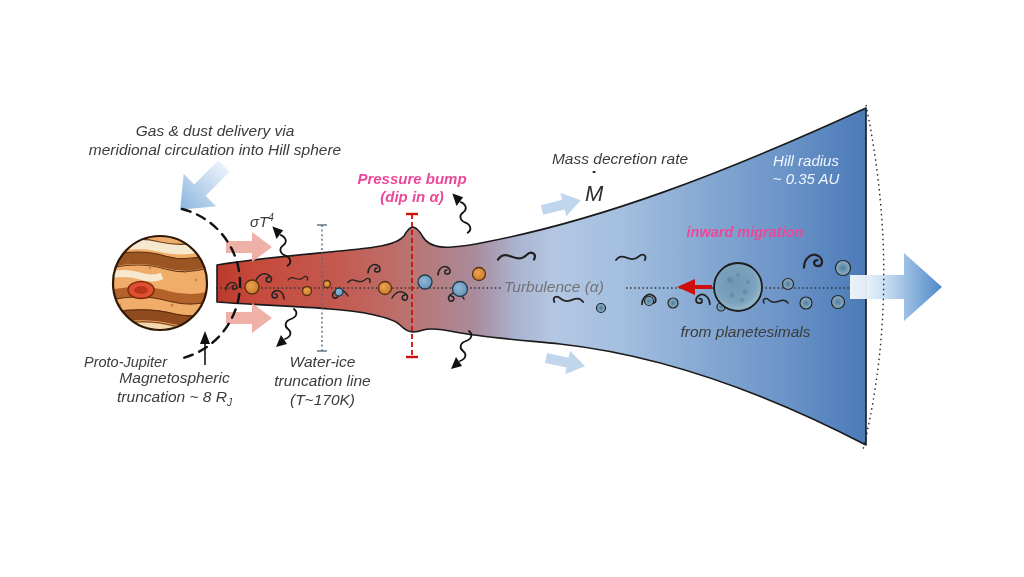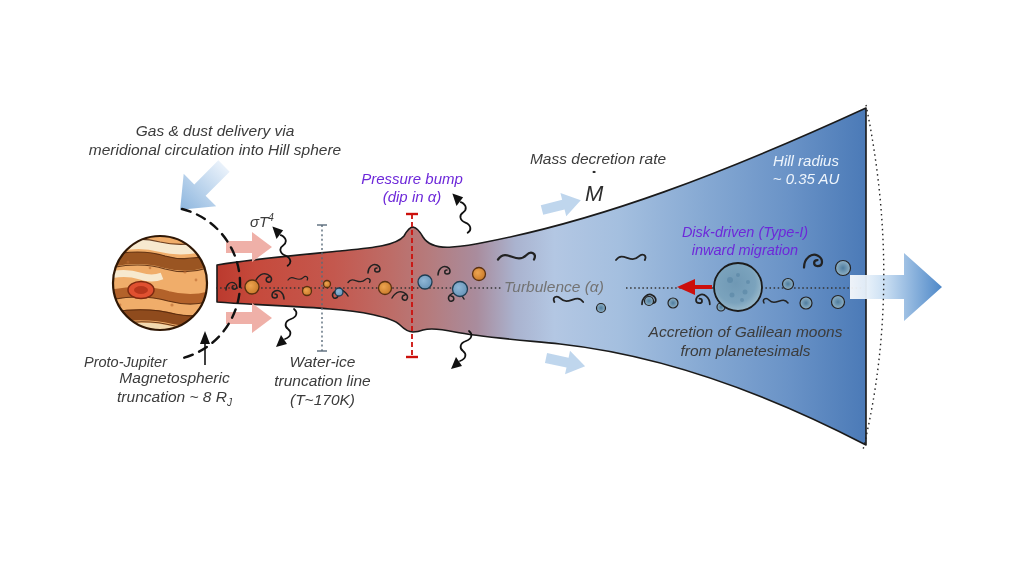--- a/index.html
+++ b/index.html
@@ -2,21 +2,21 @@
 <html><head>
 <meta charset="utf-8">
 <style>
   html,body{margin:0;padding:0;background:#ffffff;}
   #stage{position:relative;width:1024px;height:577px;background:#ffffff;overflow:hidden;
          font-family:"Liberation Sans",sans-serif;}
   #art{position:absolute;left:0;top:0;}
   .lbl{position:absolute;font-style:italic;color:#3c3c3c;font-size:15.5px;line-height:1.22;
        text-align:center;white-space:nowrap;}
   .lbl .ln{display:block;}
-  .red{color:#6d28d9;font-weight:normal;}
+  .red{color:#ec4899;font-weight:bold;}
   .white{color:#eef5fc;}
   sup{font-size:10px;}
   sub{font-size:10px;}
   .mdot{position:absolute;display:flex;flex-direction:column;align-items:center;color:#2e2e2e;}
   .mdot-dot{font-style:normal;font-size:20px;line-height:7px;font-weight:bold;}
   .mdot-m{font-style:italic;font-size:22px;line-height:22px;font-weight:500;}
 </style>
 </head>
 <body>
 
@@ -250,45 +250,43 @@
 
 <div class="lbl" style="left:250px;top:212px;font-size:15px;">
   <span>σT</span><sup>4</sup>
 </div>
 
 <div class="lbl red" style="left:322px;top:170px;width:180px;font-size:15px;">
   <span class="ln">Pressure bump</span>
   <span class="ln">(dip in α)</span>
 </div>
 
-<div class="lbl" style="left:478px;top:150px;width:240px;">
+<div class="lbl" style="left:500px;top:150px;width:240px;">
   <span>Mass decretion rate</span>
 </div>
 
 <div class="mdot" style="left:585px;top:176px;">
   <span class="mdot-dot">˙</span>
   <span class="mdot-m">M</span>
 </div>
 
 <div class="lbl white" style="left:746px;top:152px;width:120px;font-size:15px;">
   <span class="ln">Hill radius</span>
   <span class="ln">~ 0.35 AU</span>
 </div>
 
 <div class="lbl red" style="left:645px;top:224px;width:200px;font-size:14.5px;">
-  <span class="ln">Disk-driven (Type-I)</span>
   <span class="ln">inward migration</span>
 </div>
 
 <div class="lbl" style="left:504px;top:278px;color:#737373;">
   <span>Turbulence (α)</span>
 </div>
 
 <div class="lbl" style="left:618px;top:323px;width:255px;">
-  <span class="ln">Accretion of Galilean moons</span>
   <span class="ln">from planetesimals</span>
 </div>
 
 <div class="lbl" style="left:84px;top:354px;font-size:14.5px;">
   <span>Proto-Jupiter</span>
 </div>
 
 <div class="lbl" style="left:72px;top:369px;width:205px;">
   <span class="ln">Magnetospheric</span>
   <span class="ln"><span>truncation ~ 8 R</span><sub>J</sub></span>

